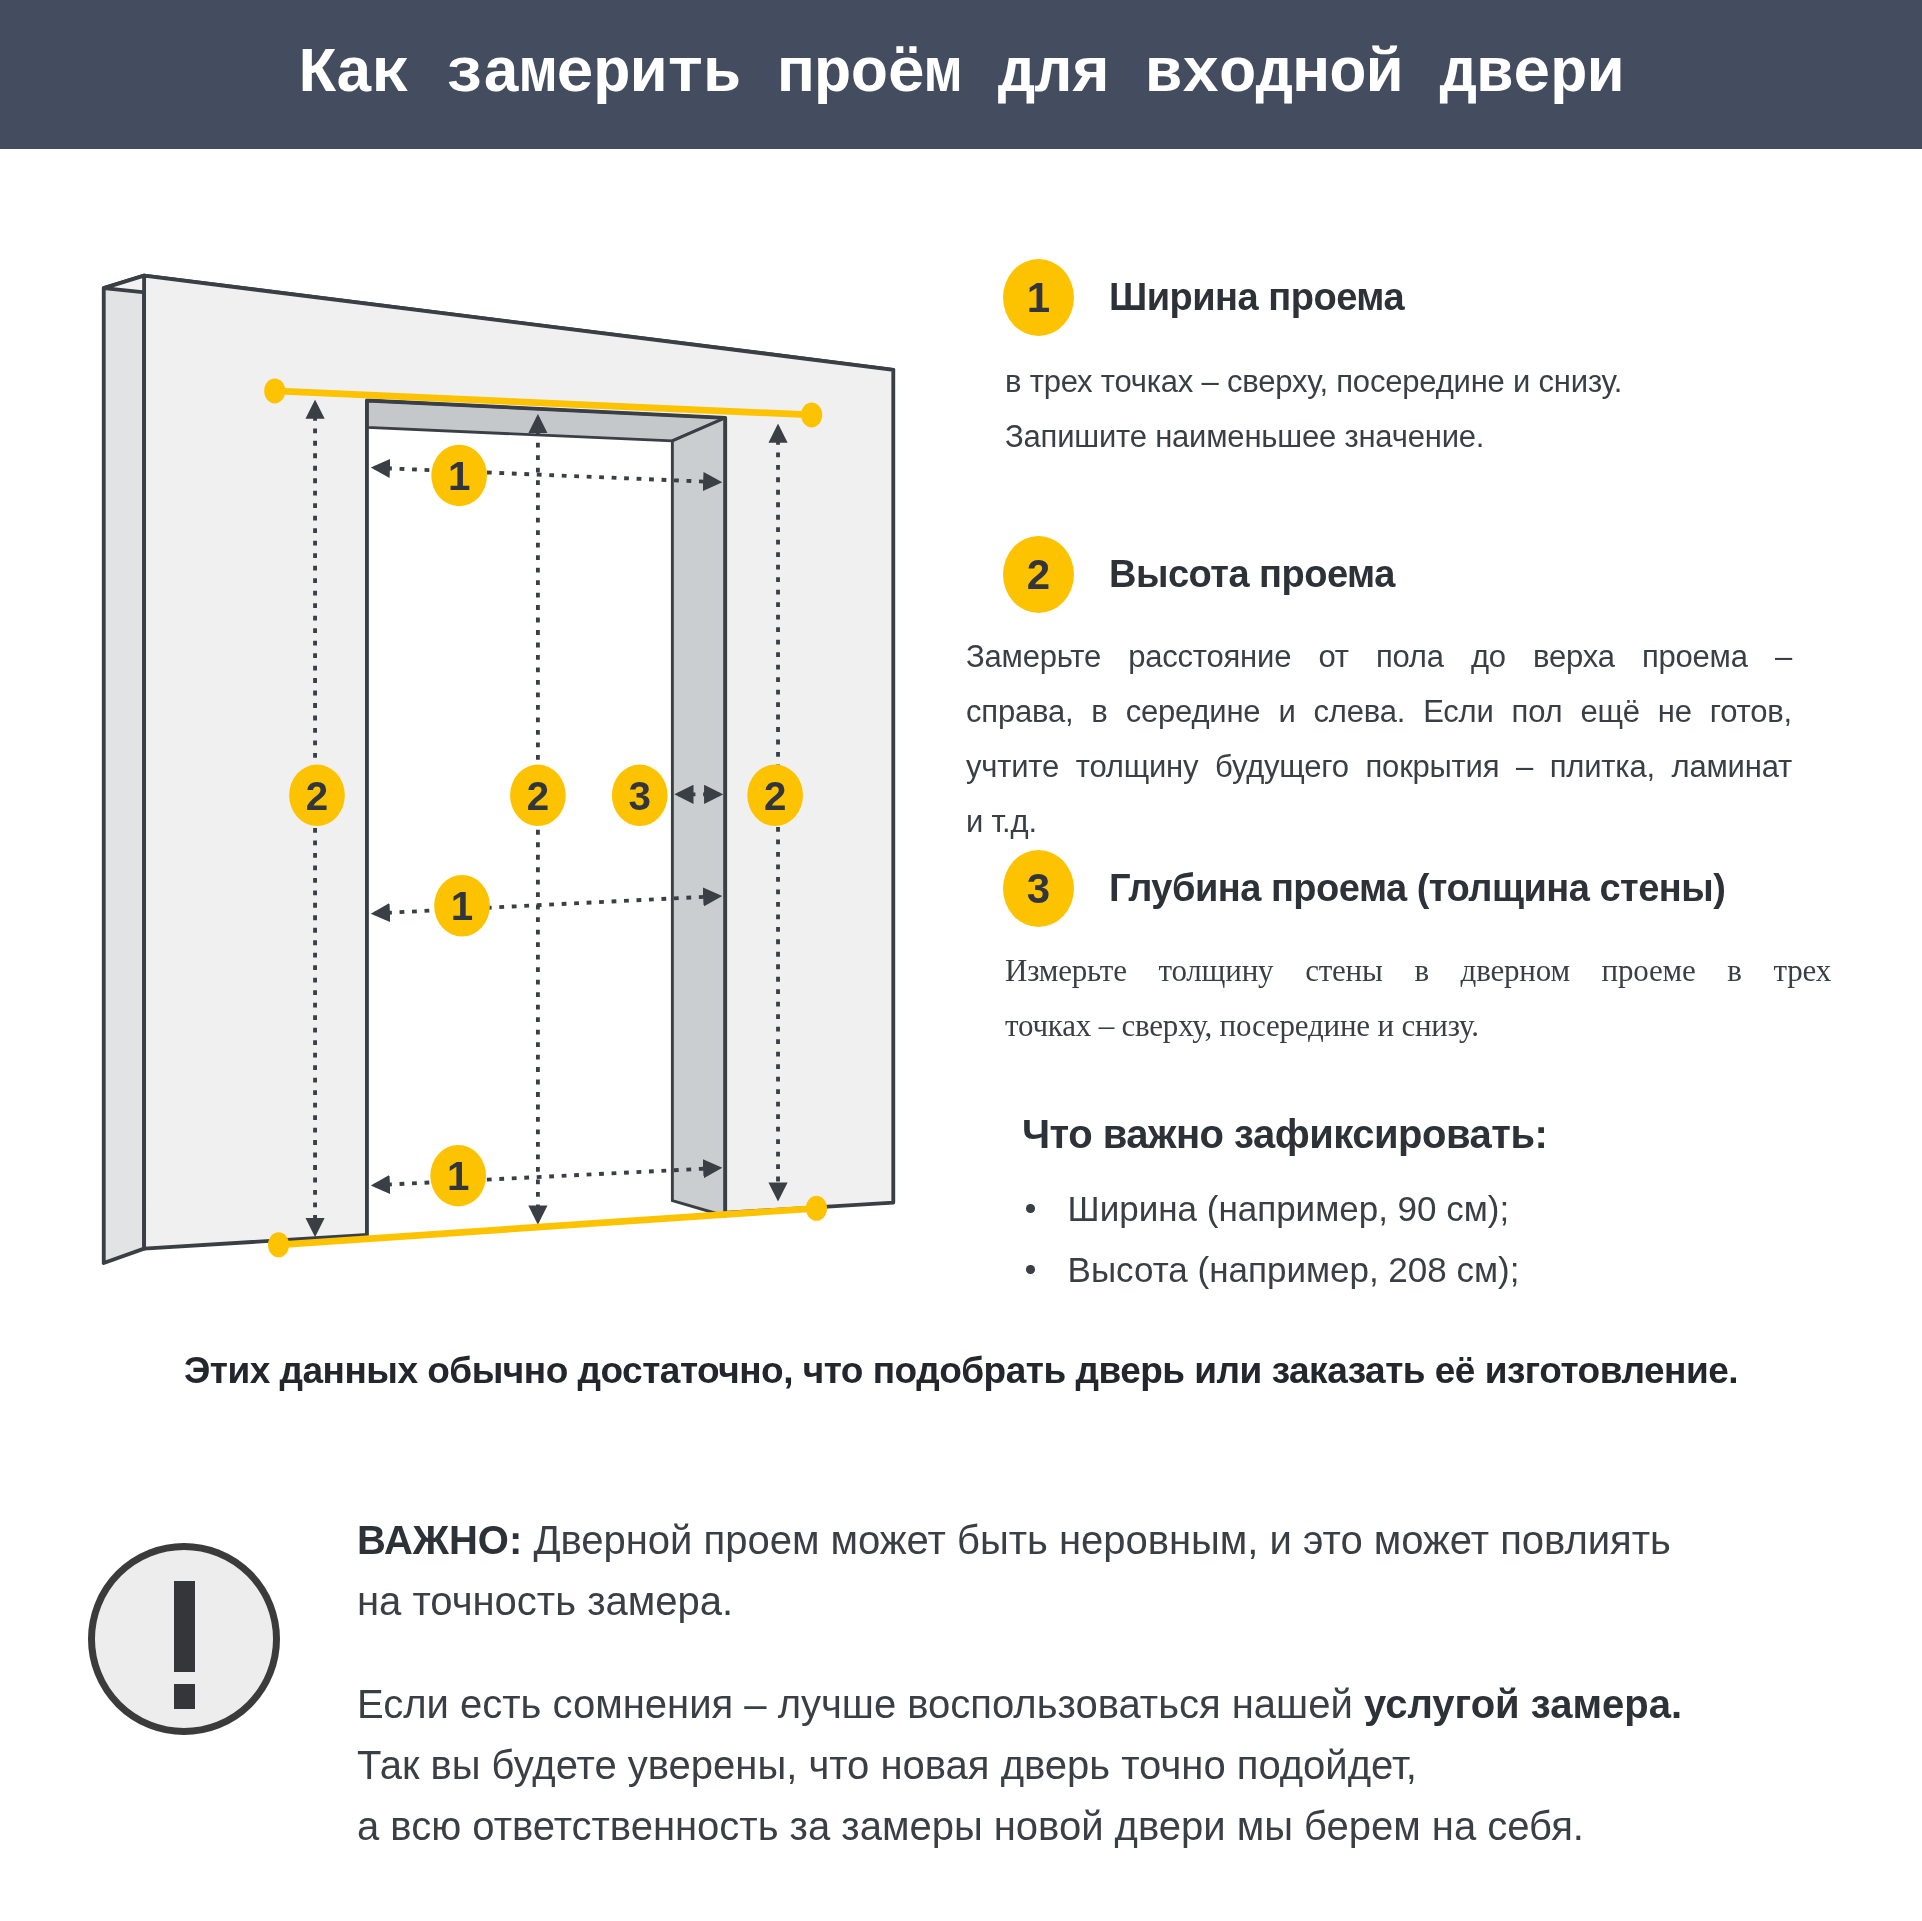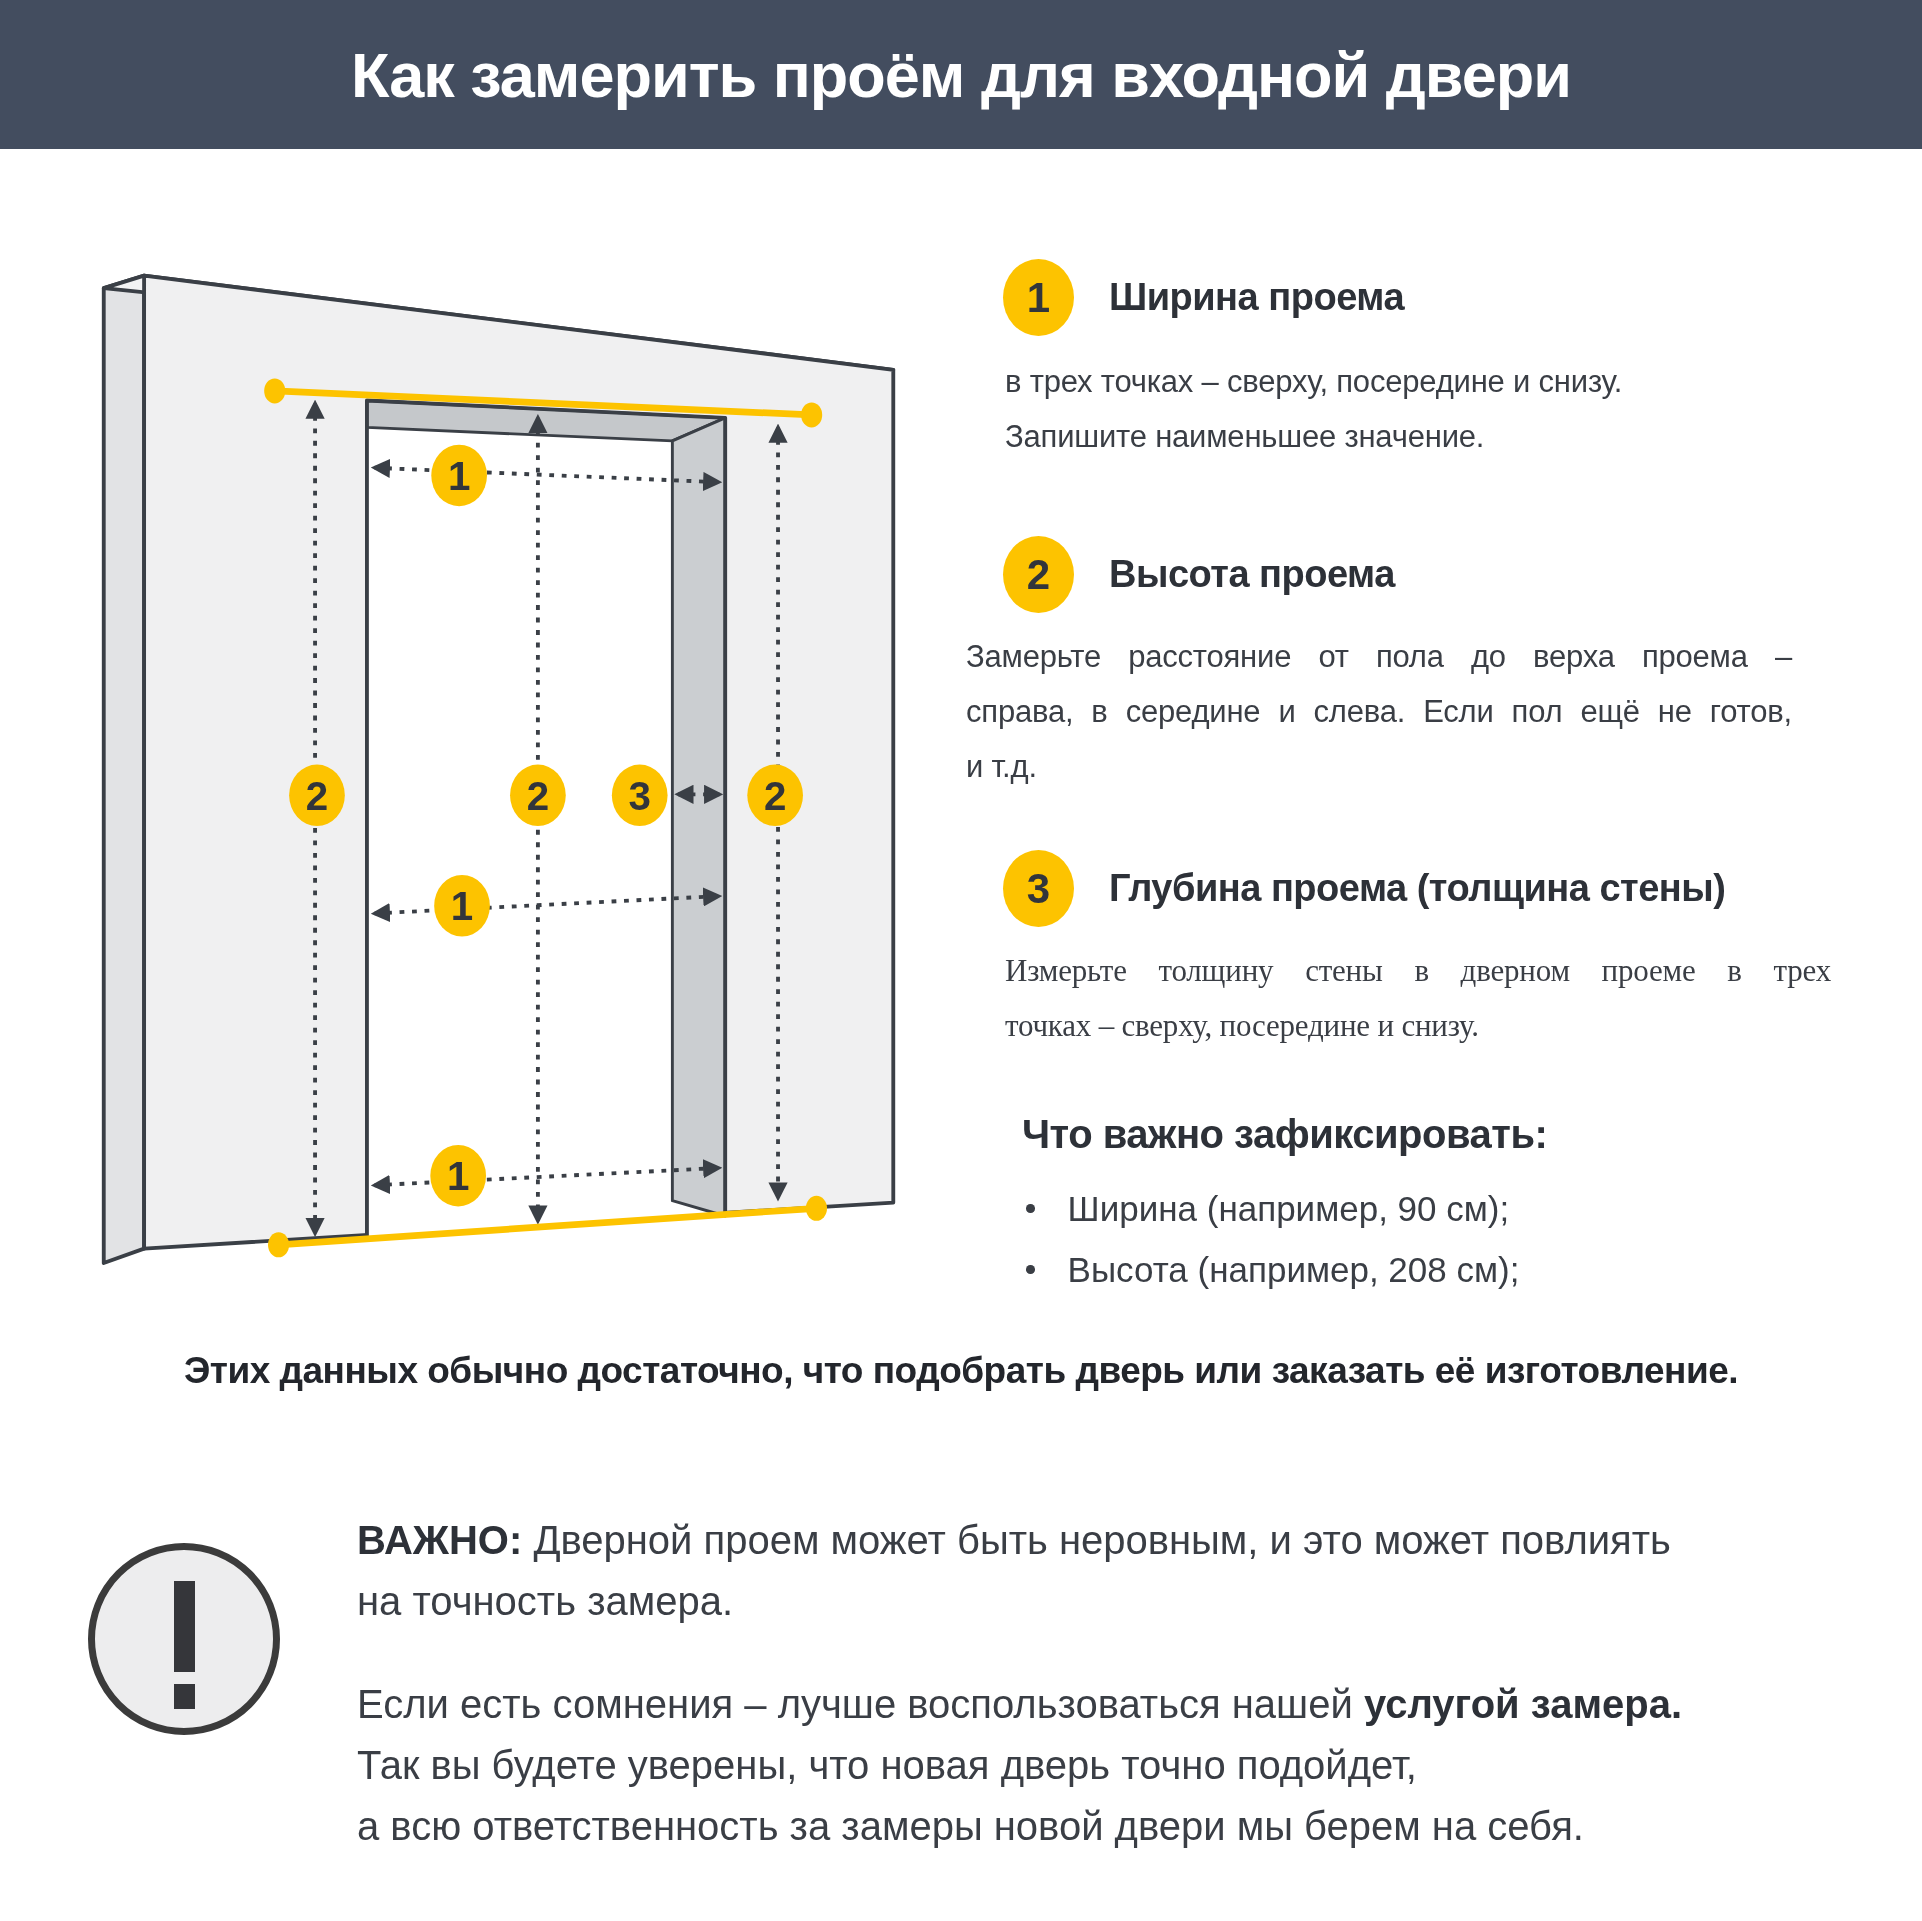--- a/index.html
+++ b/index.html
@@ -3,21 +3,21 @@
 <meta charset="utf-8">
 <style>
   * { margin:0; padding:0; box-sizing:border-box; }
   html,body { background:#ffffff; }
   body { font-family:"Liberation Sans","DejaVu Sans",sans-serif; color:#3a3e45; }
   .page { position:relative; width:1922px; height:1921px; background:#ffffff; overflow:hidden; }
 
   
   .titlebar { position:absolute; left:0; top:0; width:1922px; height:149px;
               background:#434d5f; display:flex; align-items:center; justify-content:center; }
-  .titlebar h1 { color:#ffffff; font-size:63px; font-weight:700; letter-spacing:-1px; }
+  .titlebar h1 { color:#ffffff; font-size:63px; font-weight:700; letter-spacing:-1px;font-family:Liberation Mono, monospace; }
 
   
   .diagram-svg { position:absolute; left:0; top:0; width:1922px; height:1921px; }
 
   
   .step-row { position:absolute; display:flex; align-items:center; gap:35px; }
   .num-circle { width:71px; height:77px; border-radius:50%; background:#fdc300;
                 display:flex; align-items:center; justify-content:center; flex:0 0 auto; }
   .num-circle span { font-size:42px; font-weight:700; color:#32353b; }
   .step-title { font-size:38px; font-weight:700; color:#2d3138; letter-spacing:-0.5px; }
@@ -125,20 +125,21 @@
 
   <div class="step-row" style="left:1003px; top:536px;">
     <div class="num-circle">
         <span>2</span>
       </div>
     <div class="step-title">Высота проема</div>
   </div>
   <div class="body-lines w860" style="left:966px; top:629px;">
     <div class="ln stretch">Замерьте расстояние от пола до верха проема –</div>
     <div class="ln stretch">справа, в середине и слева. Если пол ещё не готов,</div>
+    <div class="ln stretch">учтите толщину будущего покрытия – плитка, ламинат</div>
     <div class="ln">и т.д.</div>
   </div>
 
   <div class="step-row" style="left:1003px; top:850px;">
     <div class="num-circle">
         <span>3</span>
       </div>
     <div class="step-title">Глубина проема (толщина стены)</div>
   </div>
   <div class="body-lines w860" style="left:1005px; top:943px;font-family:Liberation Serif, serif;">

